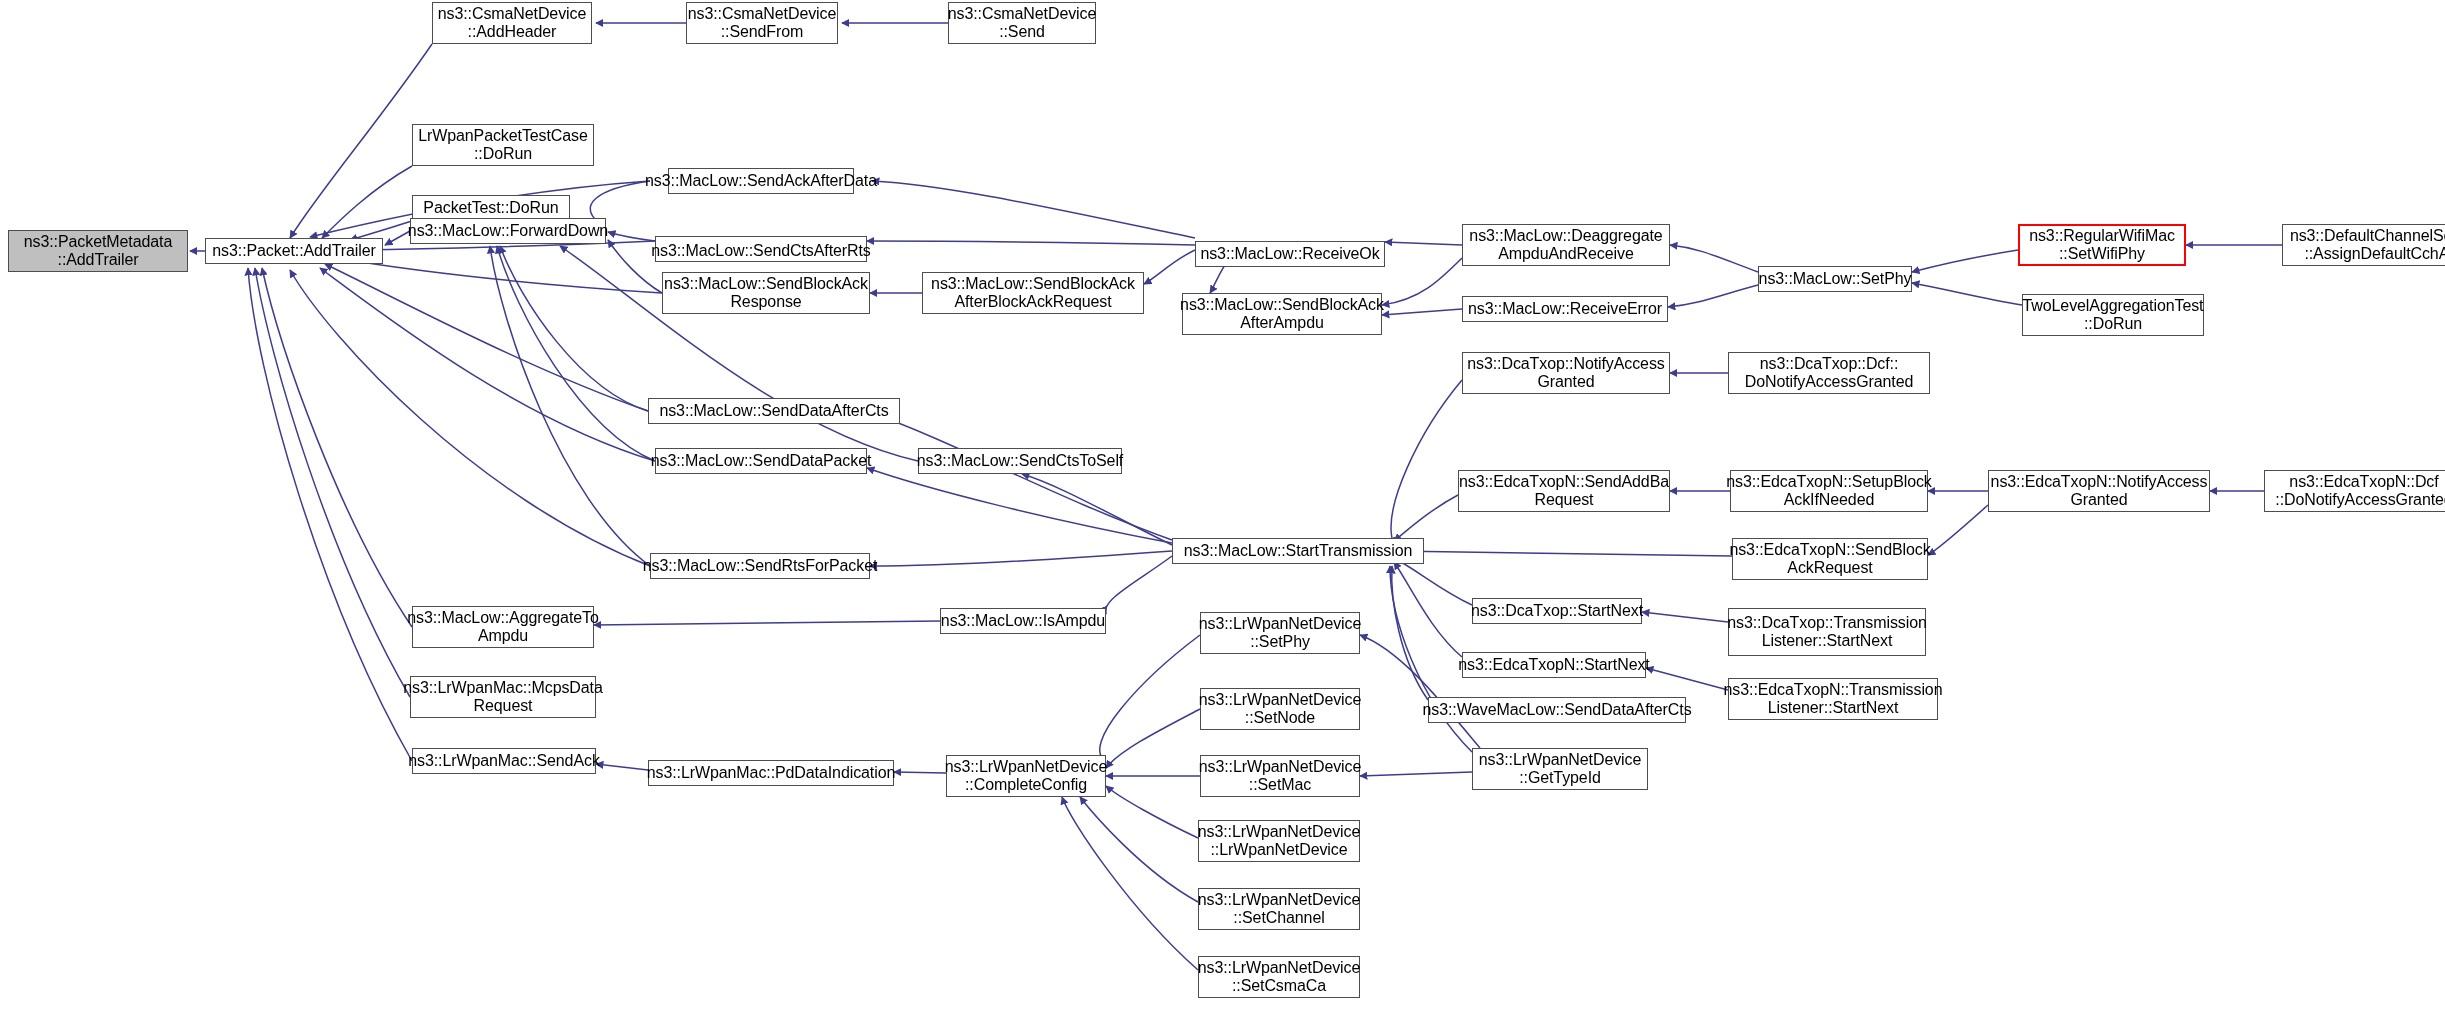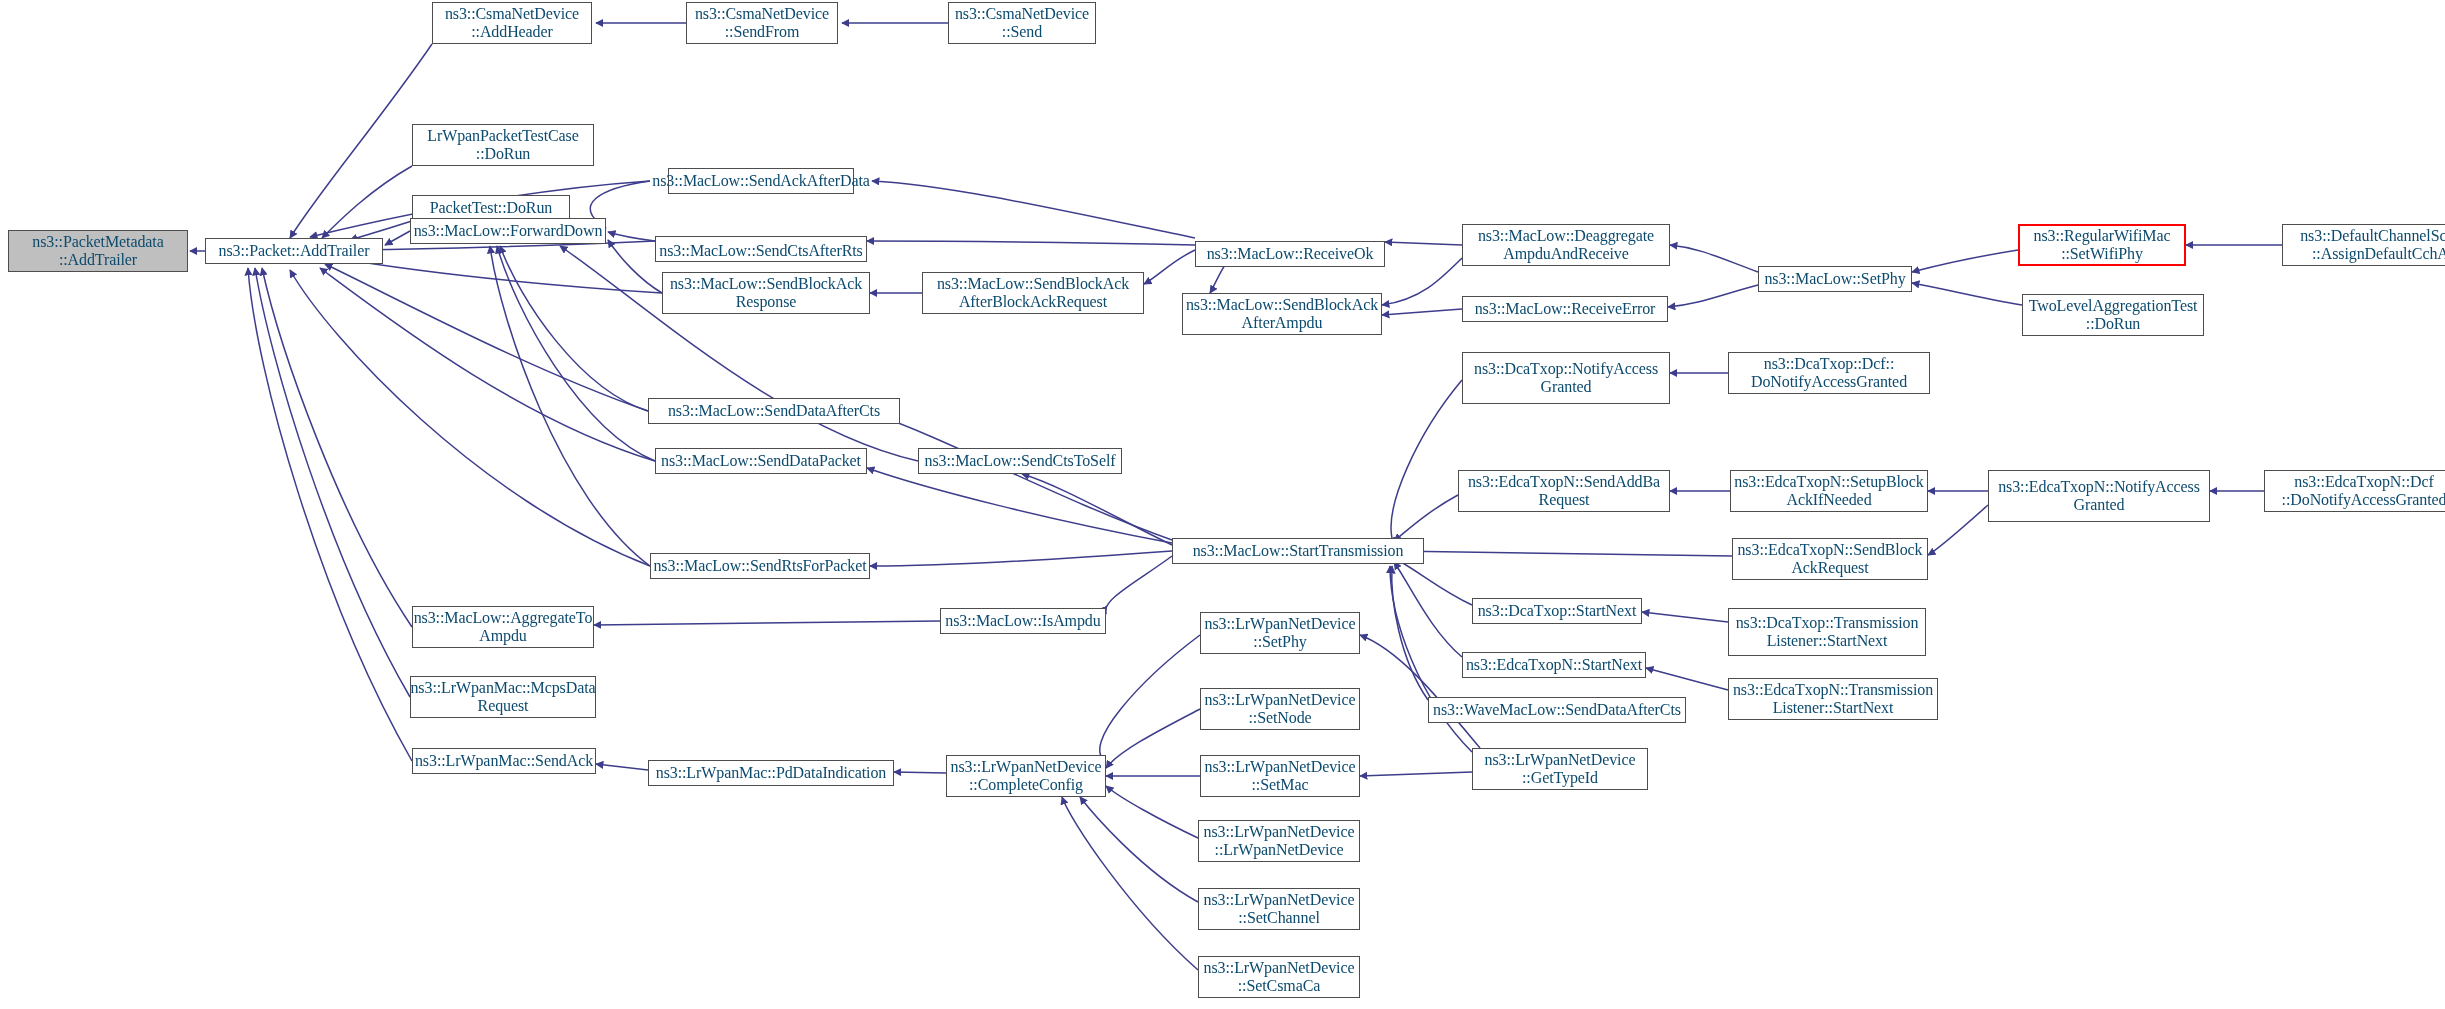--- a/index.html
+++ b/index.html
@@ -10,28 +10,28 @@
     background:#ffffff;
     font-family:"Liberation Sans", sans-serif;
     overflow:hidden;
   }
   svg.edges{position:absolute;left:0;top:0;width:2445px;height:1009px;pointer-events:none;}
   .node{
     position:absolute;
     box-sizing:border-box;
     border:1.5px solid #4d4d4d;
     background:#ffffff;
-    color:#0c4a6e;
+    color:#000000;
     display:flex;
     align-items:center;
     justify-content:center;
     text-align:center;
     line-height:1.15;
     font-size:16px;
-    font-family:Liberation Serif, serif;
+    font-family:Liberation Sans, sans-serif;
     white-space:pre-line;
     padding:1px 3px;
     letter-spacing:-0.1px;
   }
   .node.root{
     background:#bfbfbf;
     border-color:#4d4d4d;
   }
   .node.highlight{
     border:2px solid #ff0000;
@@ -155,29 +155,29 @@
       <div class="node" style="left: 1462px; top: 224px; width: 208px; height: 42px;"><span class="node-label">ns3::MacLow::Deaggregate
 AmpduAndReceive</span></div>
       <div class="node" style="left: 1462px; top: 296px; width: 206px; height: 26px;"><span class="node-label">ns3::MacLow::ReceiveError</span></div>
       <div class="node" style="left: 1758px; top: 266px; width: 154px; height: 26px;"><span class="node-label">ns3::MacLow::SetPhy</span></div>
       <div class="node highlight" style="left: 2018px; top: 224px; width: 168px; height: 42px;"><span class="node-label">ns3::RegularWifiMac
 ::SetWifiPhy</span></div>
       <div class="node" style="left: 2282px; top: 224px; width: 230px; height: 42px;"><span class="node-label">ns3::DefaultChannelScheduler
 ::AssignDefaultCchAccess</span></div>
       <div class="node" style="left: 2022px; top: 294px; width: 182px; height: 42px;"><span class="node-label">TwoLevelAggregationTest
 ::DoRun</span></div>
-      <div class="node" style="left: 1462px; top: 352px; width: 208px; height: 52px;"><span class="node-label">ns3::DcaTxop::NotifyAccess
+      <div class="node" style="left: 1462px; top: 352px; width: 208px; height: 42px;"><span class="node-label">ns3::DcaTxop::NotifyAccess
 Granted</span></div>
       <div class="node" style="left: 1728px; top: 352px; width: 202px; height: 42px;"><span class="node-label">ns3::DcaTxop::Dcf::
 DoNotifyAccessGranted</span></div>
       <div class="node" style="left: 1458px; top: 470px; width: 212px; height: 42px;"><span class="node-label">ns3::EdcaTxopN::SendAddBa
 Request</span></div>
       <div class="node" style="left: 1730px; top: 470px; width: 198px; height: 42px;"><span class="node-label">ns3::EdcaTxopN::SetupBlock
 AckIfNeeded</span></div>
-      <div class="node" style="left: 1988px; top: 470px; width: 222px; height: 52px;"><span class="node-label">ns3::EdcaTxopN::NotifyAccess
+      <div class="node" style="left: 1988px; top: 470px; width: 222px; height: 42px;"><span class="node-label">ns3::EdcaTxopN::NotifyAccess
 Granted</span></div>
       <div class="node" style="left: 2264px; top: 470px; width: 200px; height: 42px;"><span class="node-label">ns3::EdcaTxopN::Dcf
 ::DoNotifyAccessGranted</span></div>
       <div class="node" style="left: 1732px; top: 538px; width: 196px; height: 42px;"><span class="node-label">ns3::EdcaTxopN::SendBlock
 AckRequest</span></div>
       <div class="node" style="left: 1472px; top: 598px; width: 170px; height: 26px;"><span class="node-label">ns3::DcaTxop::StartNext</span></div>
       <div class="node" style="left: 1728px; top: 608px; width: 198px; height: 48px;"><span class="node-label">ns3::DcaTxop::Transmission
 Listener::StartNext</span></div>
       <div class="node" style="left: 1462px; top: 652px; width: 184px; height: 26px;"><span class="node-label">ns3::EdcaTxopN::StartNext</span></div>
       <div class="node" style="left: 1728px; top: 678px; width: 210px; height: 42px;"><span class="node-label">ns3::EdcaTxopN::Transmission

